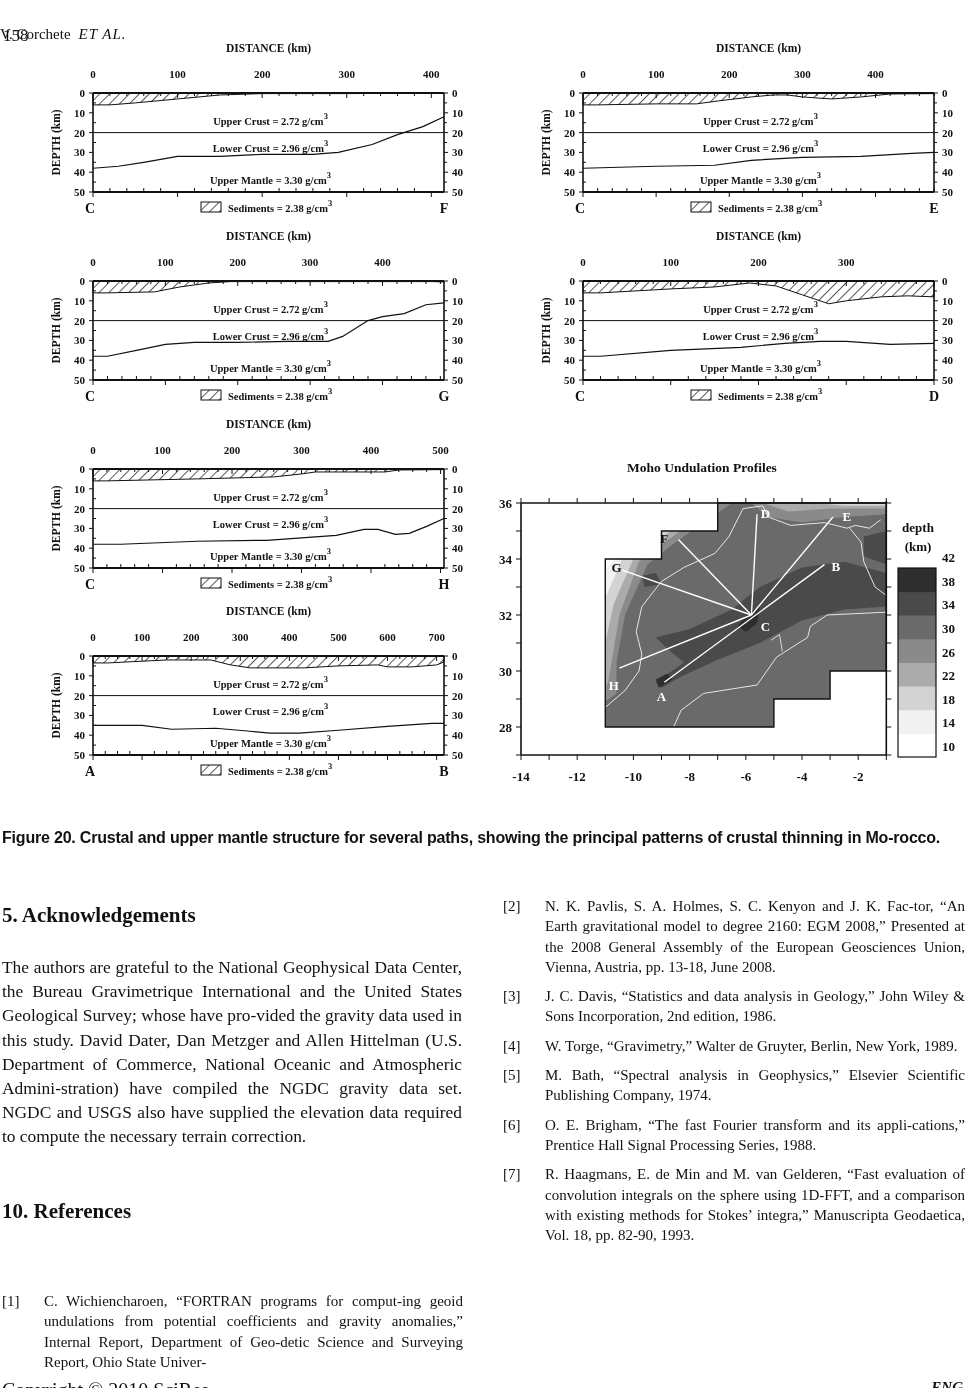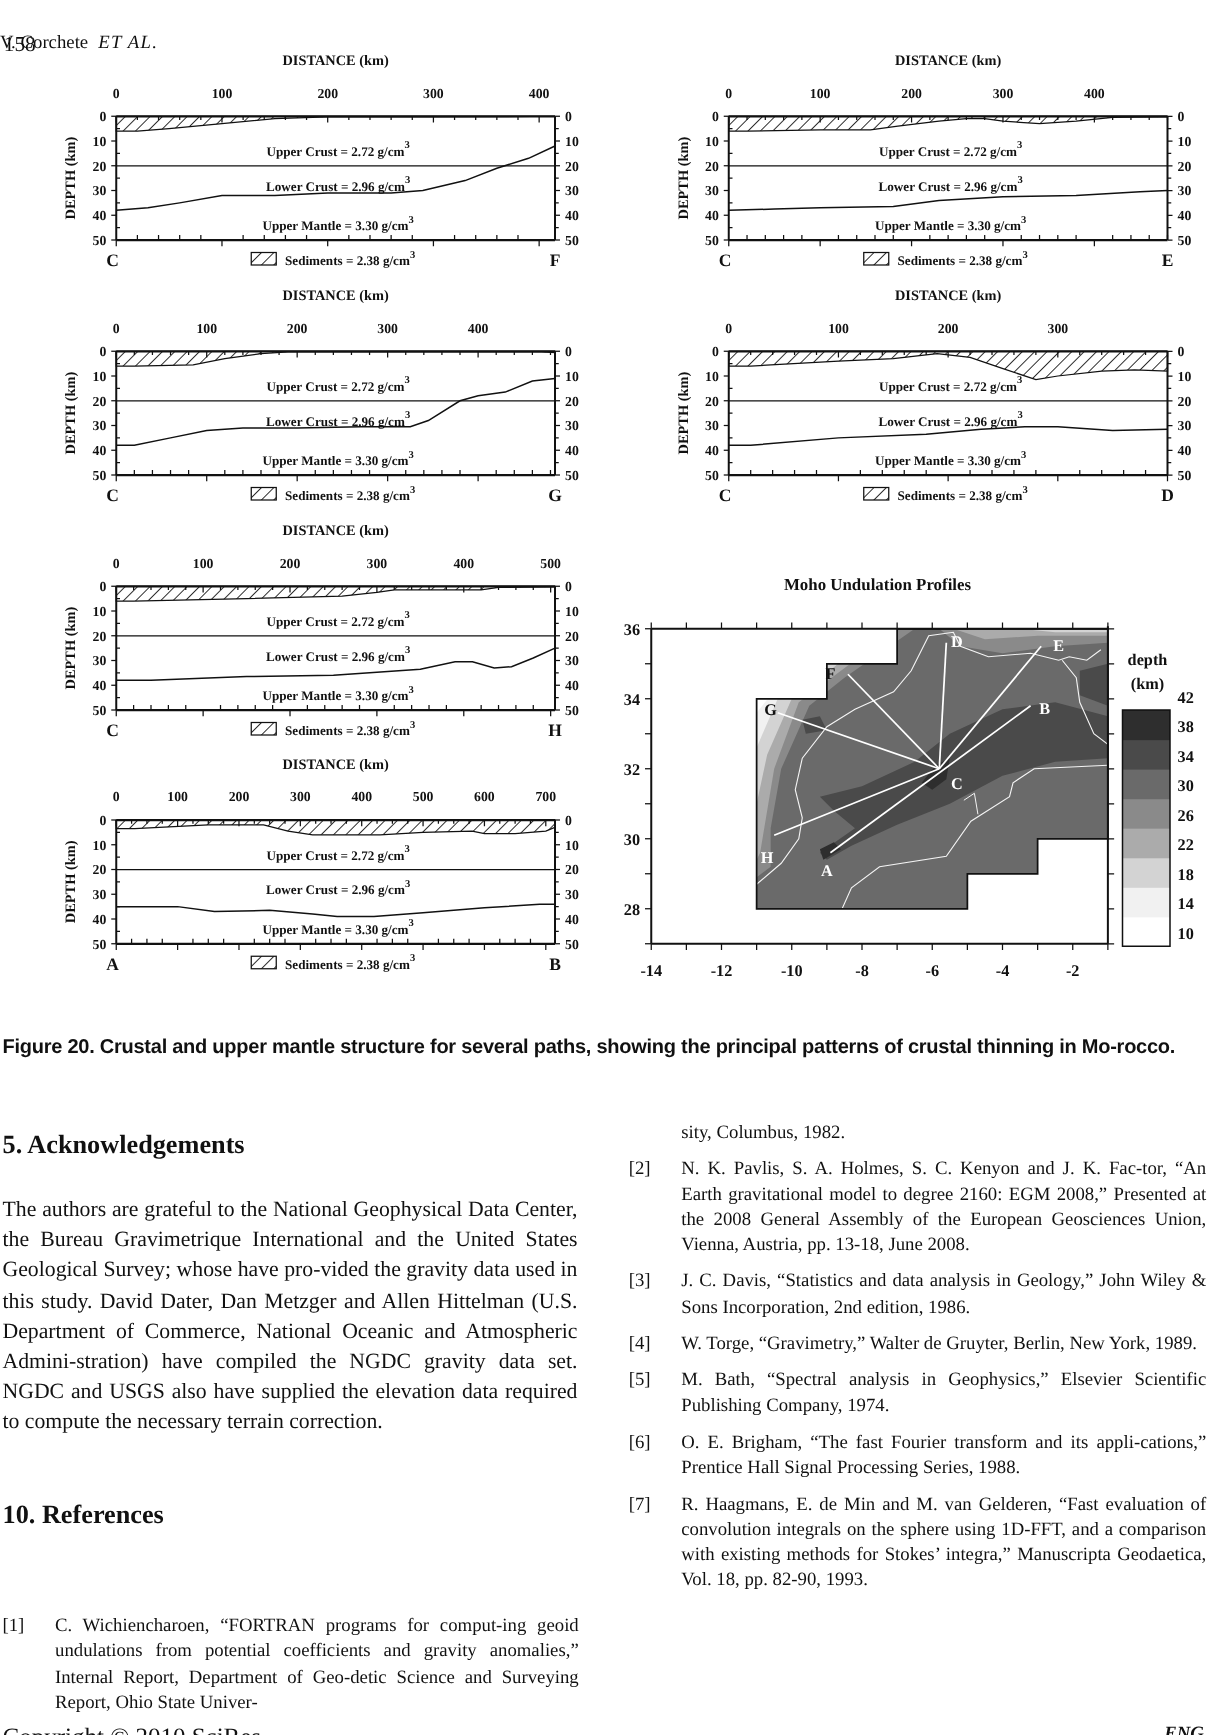--- a/index.html
+++ b/index.html
@@ -853,21 +853,20 @@
 <div class="abs para ack-body">The authors are grateful to the National Geophysical Data Center, the Bureau Gravimetrique International and the United States Geological Survey; whose have pro-vided the gravity data used in this study. David Dater, Dan Metzger and Allen Hittelman (U.S. Department of Commerce, National Oceanic and Atmospheric Admini-stration) have compiled the NGDC gravity data set. NGDC and USGS also have supplied the elevation data required to compute the necessary terrain correction.</div>
 
 <div class="abs h2 ref-title">10. References</div>
 <div class="abs refs-left">
   <div class="ref">
     <span class="num">[1]</span>
     <span class="txt">C. Wichiencharoen, “FORTRAN programs for comput-ing geoid undulations from potential coefficients and gravity anomalies,” Internal Report, Department of Geo-detic Science and Surveying Report, Ohio State Univer-</span>
   </div>
 </div>
 <div class="abs refs-right">
-  <div class="cont">sity, Columbus, 1982.</div>
   <div class="ref">
     <span class="num">[2]</span>
     <span class="txt">N. K. Pavlis, S. A. Holmes, S. C. Kenyon and J. K. Fac-tor, “An Earth gravitational model to degree 2160: EGM 2008,” Presented at the 2008 General Assembly of the European Geosciences Union, Vienna, Austria, pp. 13-18, June 2008.</span>
   </div>
   <div class="ref">
     <span class="num">[3]</span>
     <span class="txt">J. C. Davis, “Statistics and data analysis in Geology,” John Wiley &amp; Sons Incorporation, 2nd edition, 1986.</span>
   </div>
   <div class="ref">
     <span class="num">[4]</span>

